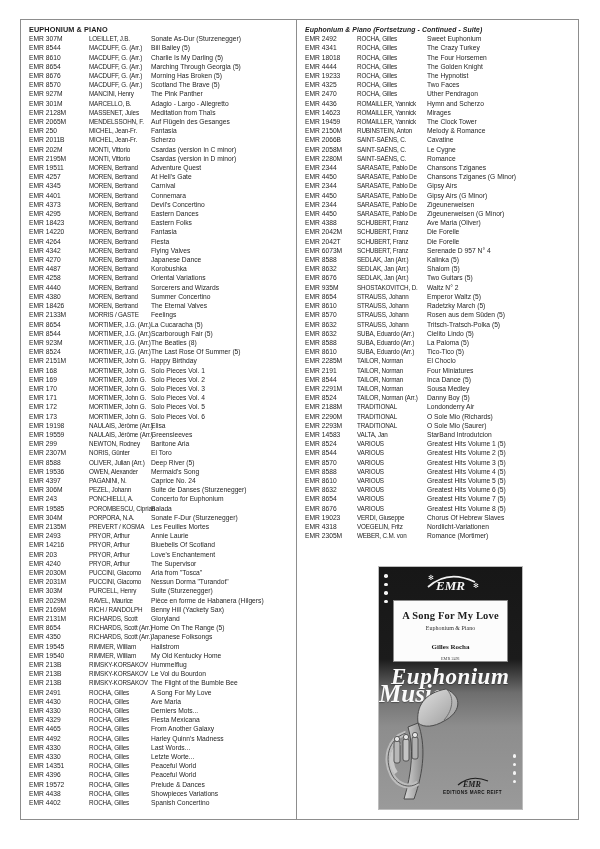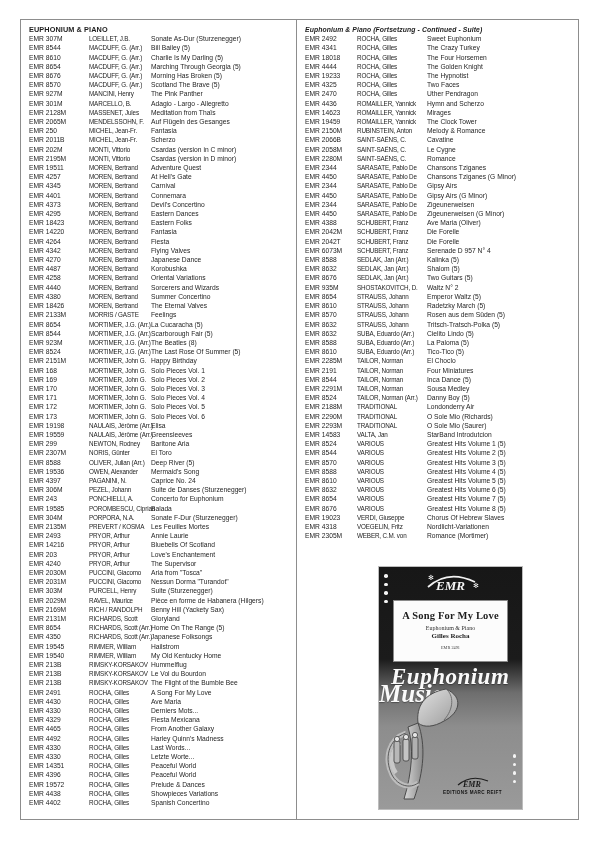--- a/index.html
+++ b/index.html
@@ -35,21 +35,21 @@
   .dot{width:3.5px;height:3.5px;border-radius:50%;background:#f5f5f5;}
   .cover-logo{position:absolute;top:4px;left:0;width:100%;text-align:center;}
   .cover-logo svg{display:block;margin:0 auto;}
   .title-box{
     position:absolute;top:33px;left:14px;right:14px;height:62px;
     background:#fcfcfc;border:1px solid #8a8a8a;box-sizing:border-box;
     text-align:center;font-family:"Liberation Serif", serif;
   }
   .title-box .cv-title{font-size:10.5px;font-weight:bold;margin-top:9px;letter-spacing:.2px;}
   .title-box .cv-sub{font-size:6px;margin-top:4px;color:#333;}
-  .title-box .cv-composer{font-size:7px;font-weight:bold;margin-top:1px;}
+  .title-box .cv-composer{font-size:7px;font-weight:bold;margin-top:12px;}
   .title-box .cv-cat{font-size:4.3px;margin-top:5px;color:#444;}
   .series{
     position:absolute;top:97px;left:0;width:100%;
     font-family:"Liberation Serif", serif;font-style:italic;font-weight:bold;color:#fafafa;
     text-shadow:0 1px 1px rgba(0,0,0,.35);
   }
   .series .l1{display:block;font-size:23px;padding-left:12px;letter-spacing:.5px;}
   .series .l2{display:block;font-size:25px;padding-right:12px;margin-top:-10px;}
   .instrument{position:absolute;left:1px;bottom:0;}
   .publisher{position:absolute;right:20px;bottom:14px;text-align:center;color:#1c1c1c;}

